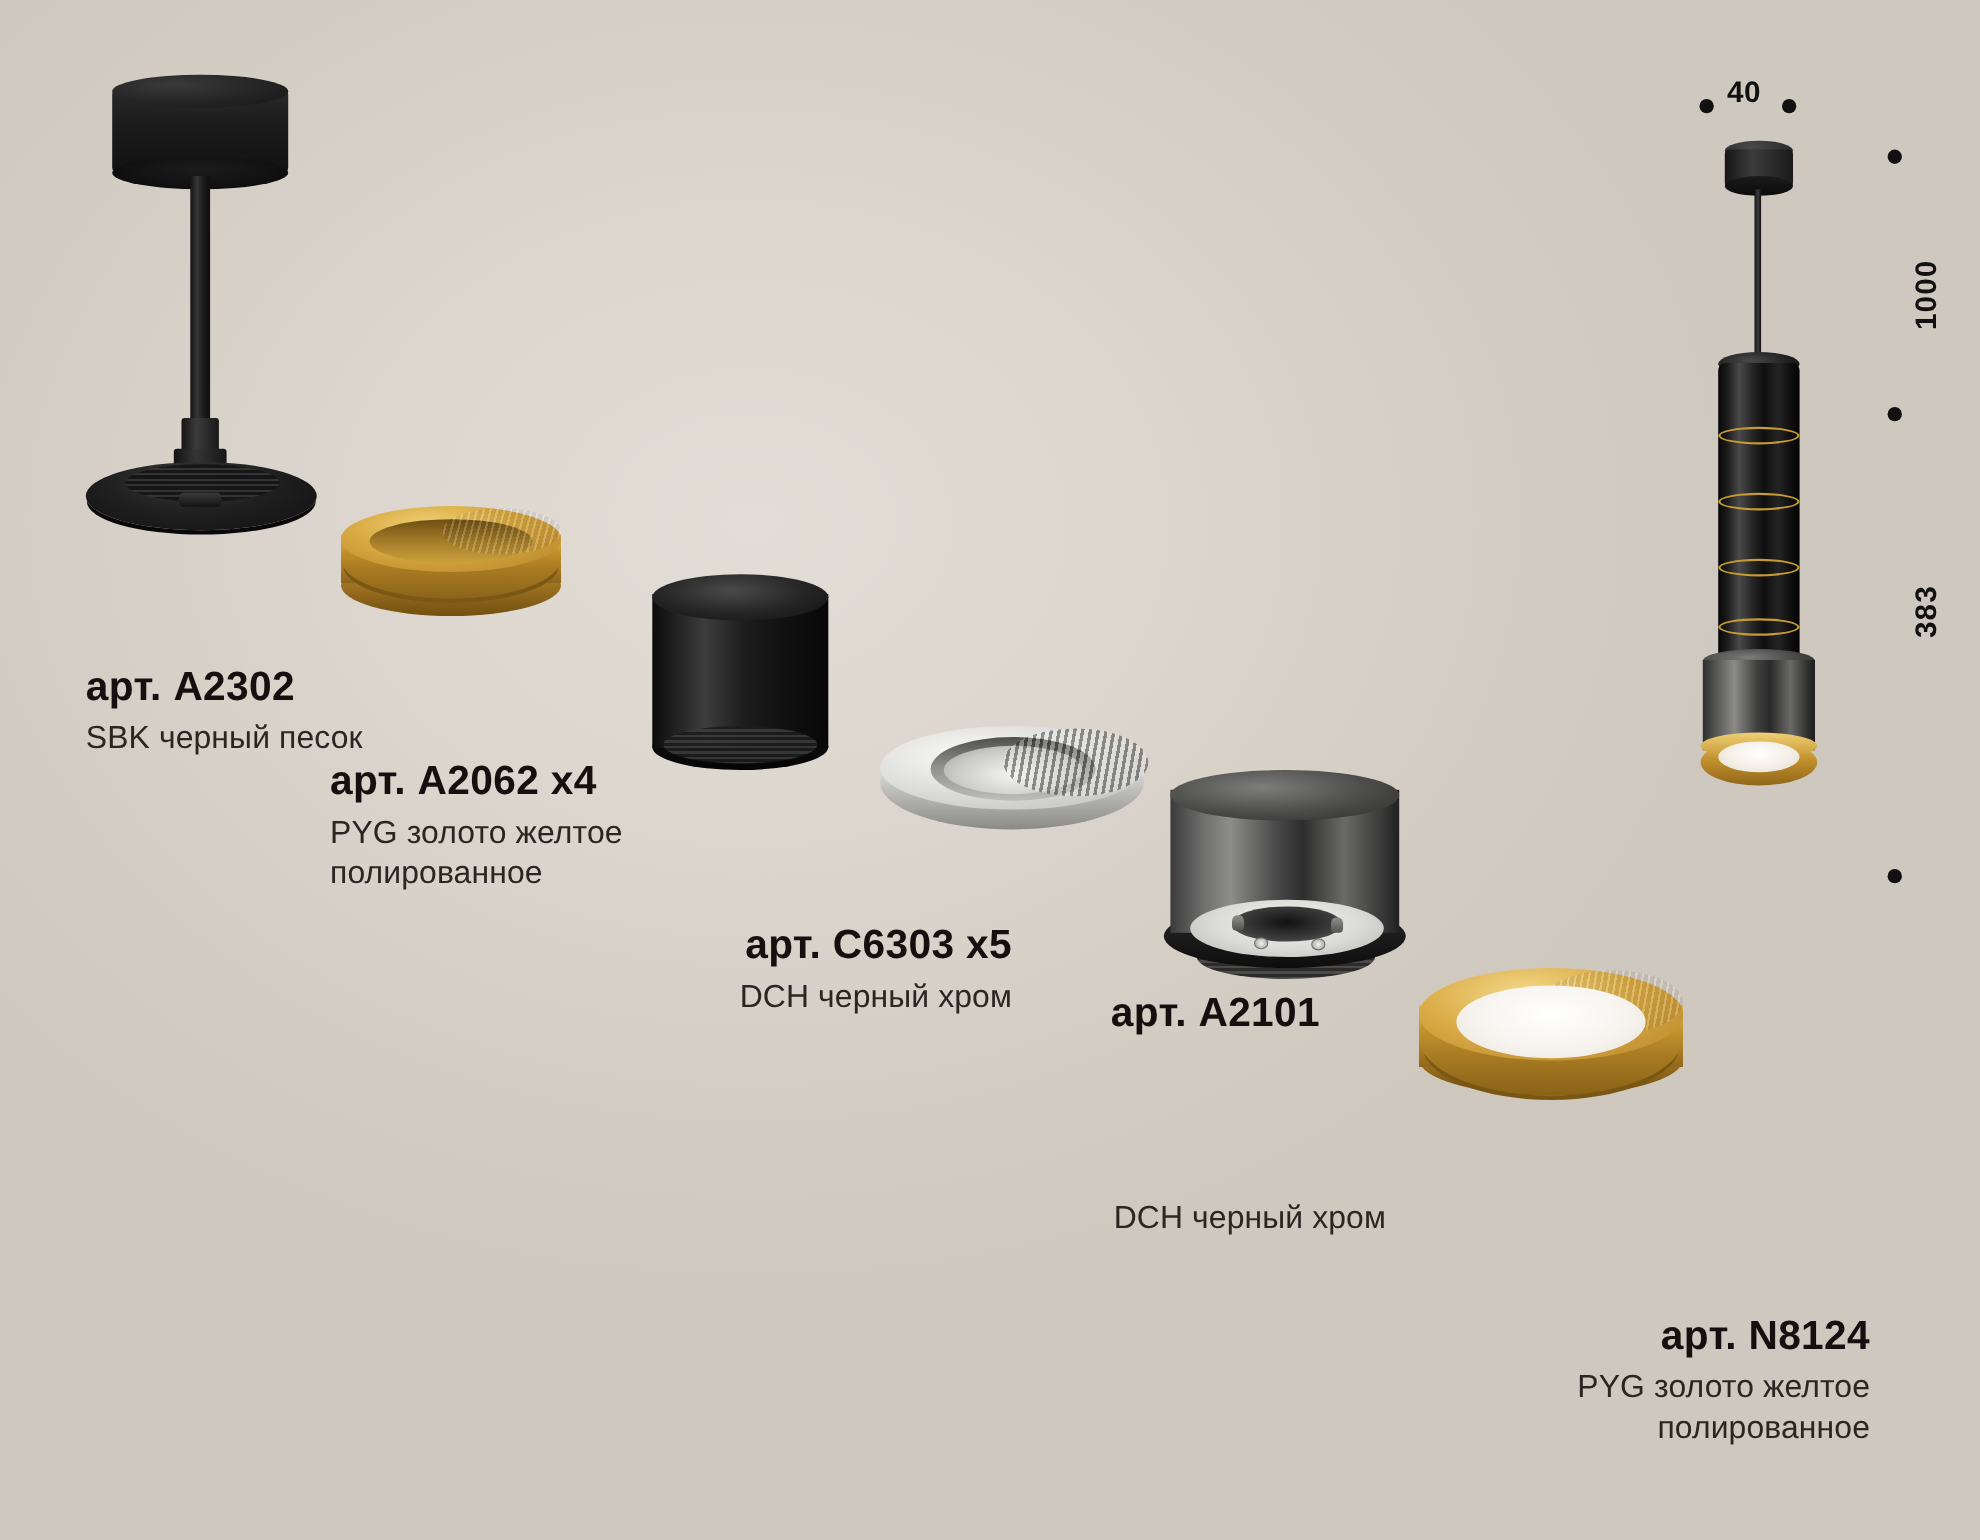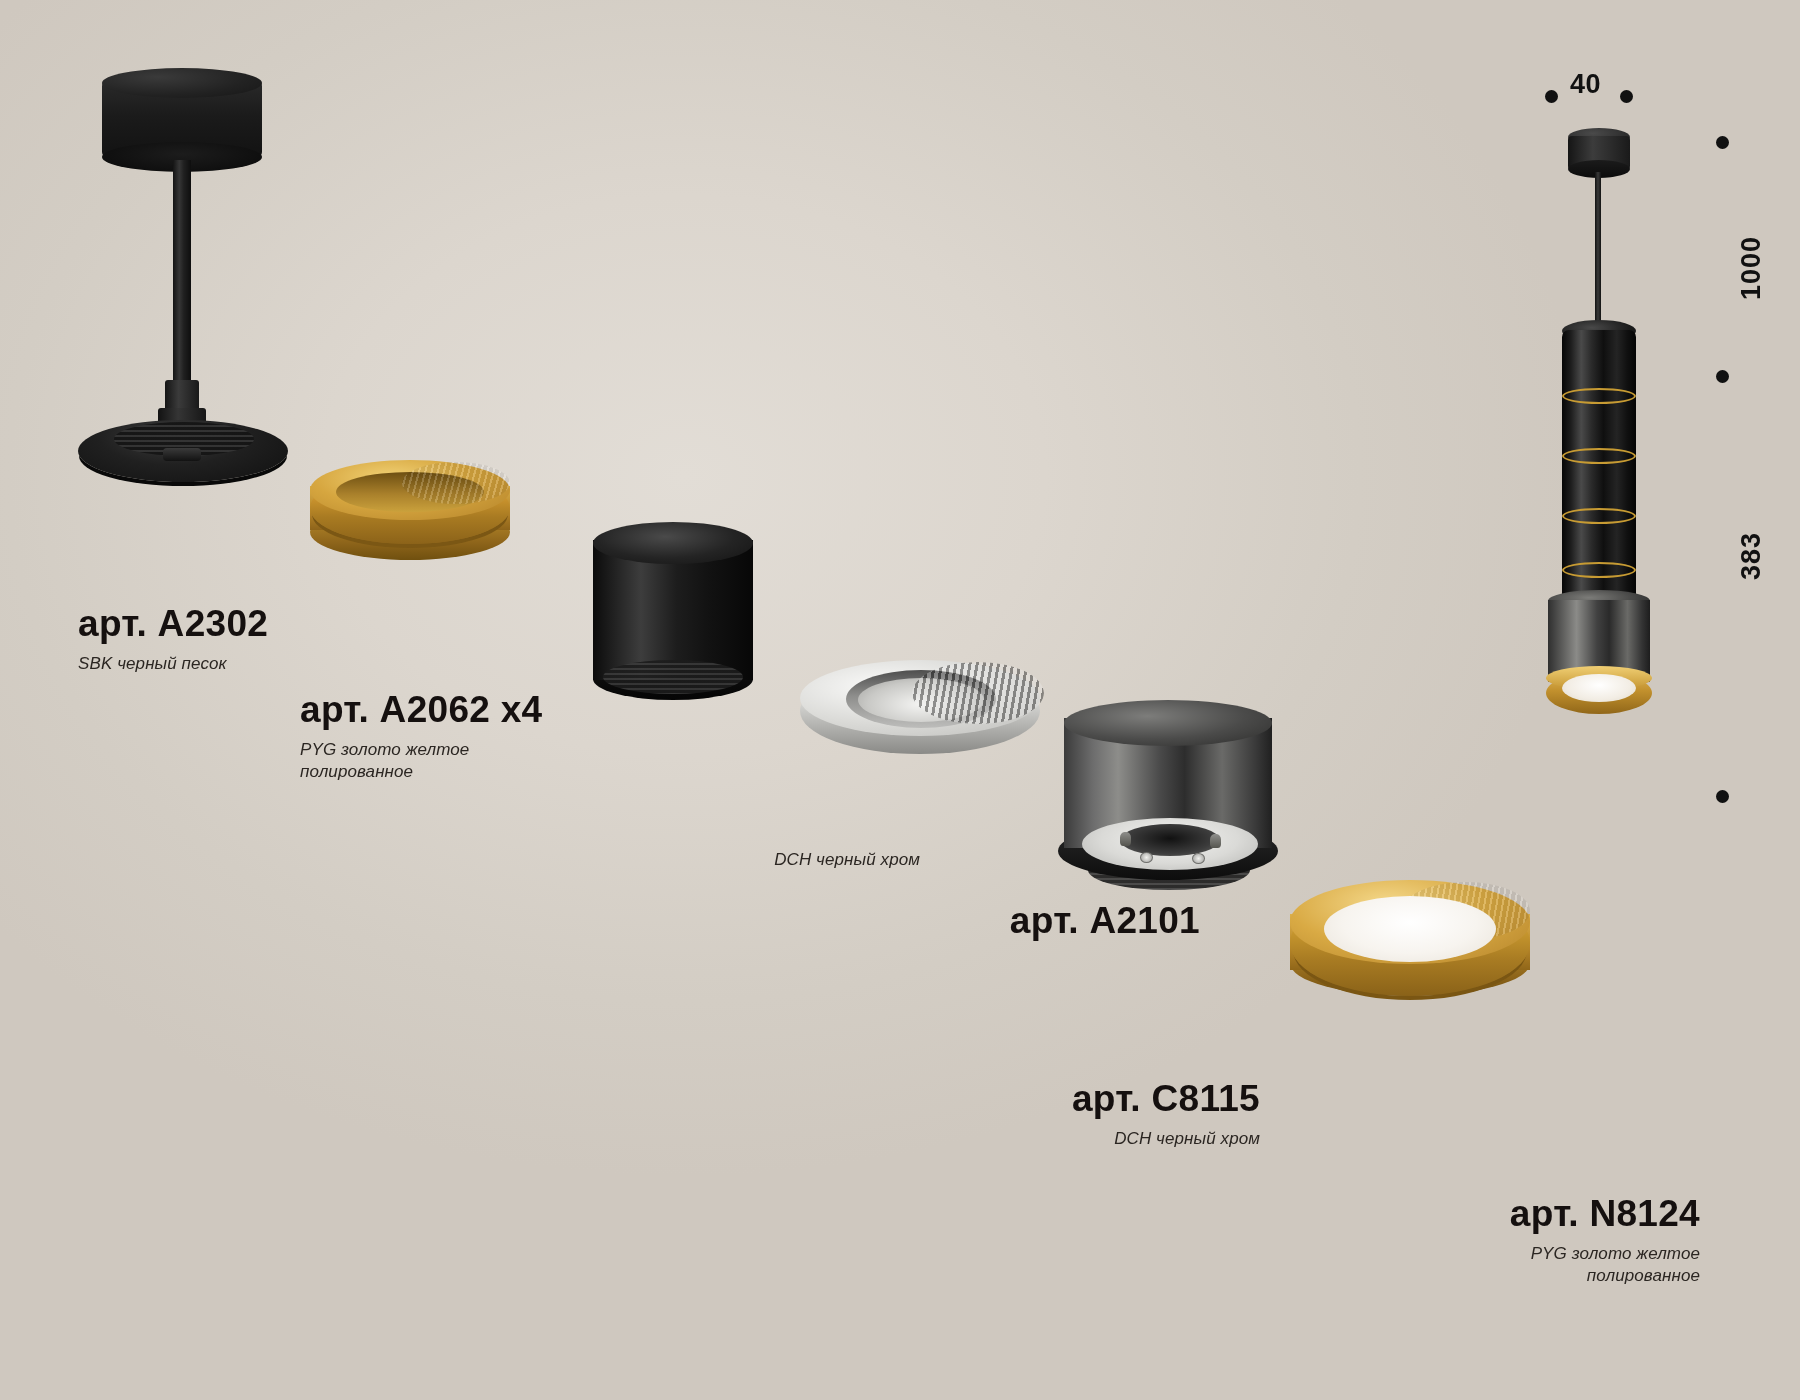--- a/index.html
+++ b/index.html
@@ -13,22 +13,22 @@
   #stage{position:absolute;left:0;top:0;width:1800px;height:1400px;
     background:
       radial-gradient(ellipse 900px 700px at 38% 34%, #e2ddd6 0%, #dcd6ce 40%, #d3cdc4 75%, #cfc8bf 100%);
   }
   .lbl{position:absolute;}
   .lbl .code{
     font-size:37px;font-weight:700;color:#15100f;letter-spacing:.3px;
     white-space:nowrap;line-height:1.05;
   }
   .lbl .desc{
-    font-size:17px;font-weight:400;color:#2b2622;letter-spacing:.1px;
-    line-height:1.28;margin-top:9px;white-space:pre-line;font-style:italic;
+    font-size:29px;font-weight:400;color:#2b2622;letter-spacing:.1px;
+    line-height:1.28;margin-top:9px;white-space:pre-line;
   }
   .lbl.right{text-align:right;}
   .lbl.left{text-align:left;margin-top:17px;}
 
   
   .part{position:absolute;}
 
   
   #p-a2302{left:78px;top:80px;width:260px;height:420px;}
   .a2302-cap{
@@ -308,20 +308,21 @@
 полированное</div>
   </div>
 
   <div class="part" id="p-c6303">
     <div class="cyl-bot"></div>
     <div class="cyl-body"></div>
     <div class="cyl-thread"></div>
     <div class="cyl-top"></div>
   </div>
   <div class="lbl right" style="left:300px;top:840px;width:620px;">
+    <div class="code">арт. C6303 x5</div>
     <div class="desc">DCH черный хром</div>
   </div>
 
   <div class="part" id="p-a2101">
     <div class="al-outer"></div>
     <div class="al-top"></div>
     <div class="al-inner-dark"></div>
     <div class="al-inner-hole"></div>
     <div class="al-threads"></div>
   </div>
@@ -335,21 +336,20 @@
     <div class="dr-body"></div>
     <div class="dr-top"></div>
     <div class="dr-face"></div>
     <div class="dr-face-hole"></div>
     <div class="dr-pin" style="left:62px;top:132px;"></div>
     <div class="dr-pin" style="left:152px;top:134px;"></div>
     <div class="dr-screw" style="left:82px;top:152px;"></div>
     <div class="dr-screw" style="left:134px;top:153px;"></div>
   </div>
   <div class="lbl right" style="left:760px;top:1080px;width:500px;">
-    <div class="code">арт. C8115</div>
     <div class="desc">DCH черный хром</div>
   </div>
 
   <div class="part" id="p-n8124">
     <div class="nd-band-b"></div>
     <div class="nd-band"></div>
     <div class="nd-outer"></div>
     <div class="nd-top"></div>
     <div class="nd-rings"></div>
     <div class="nd-diff"></div>

